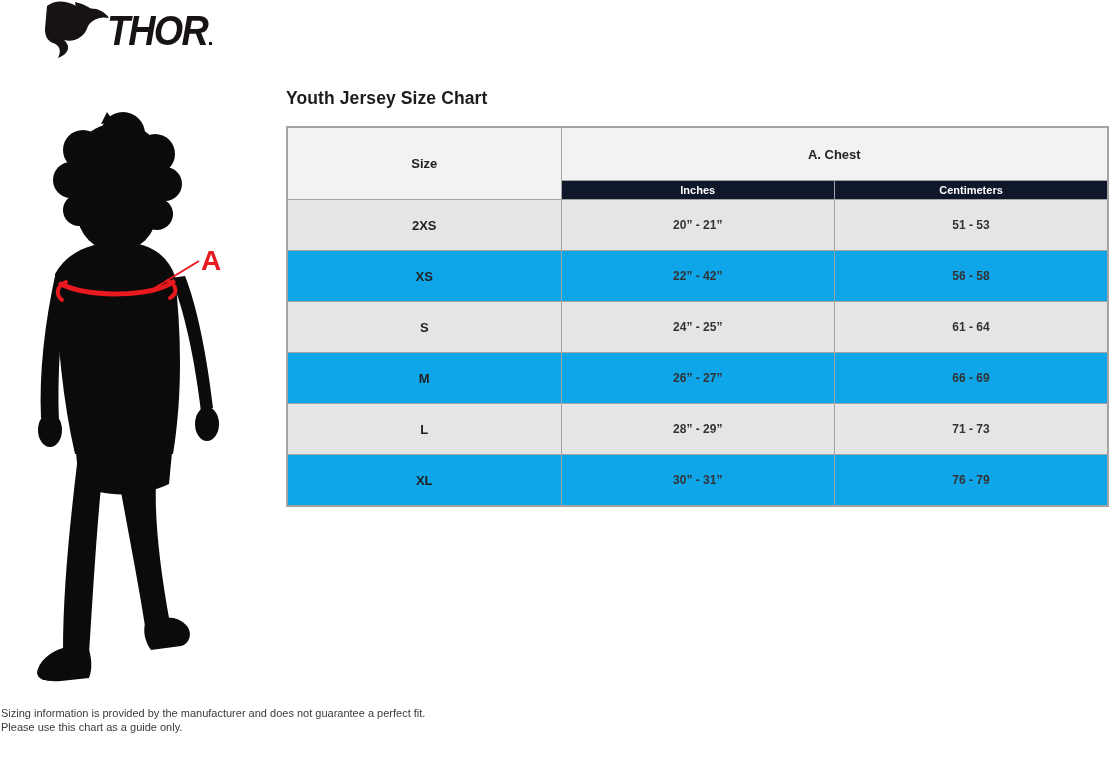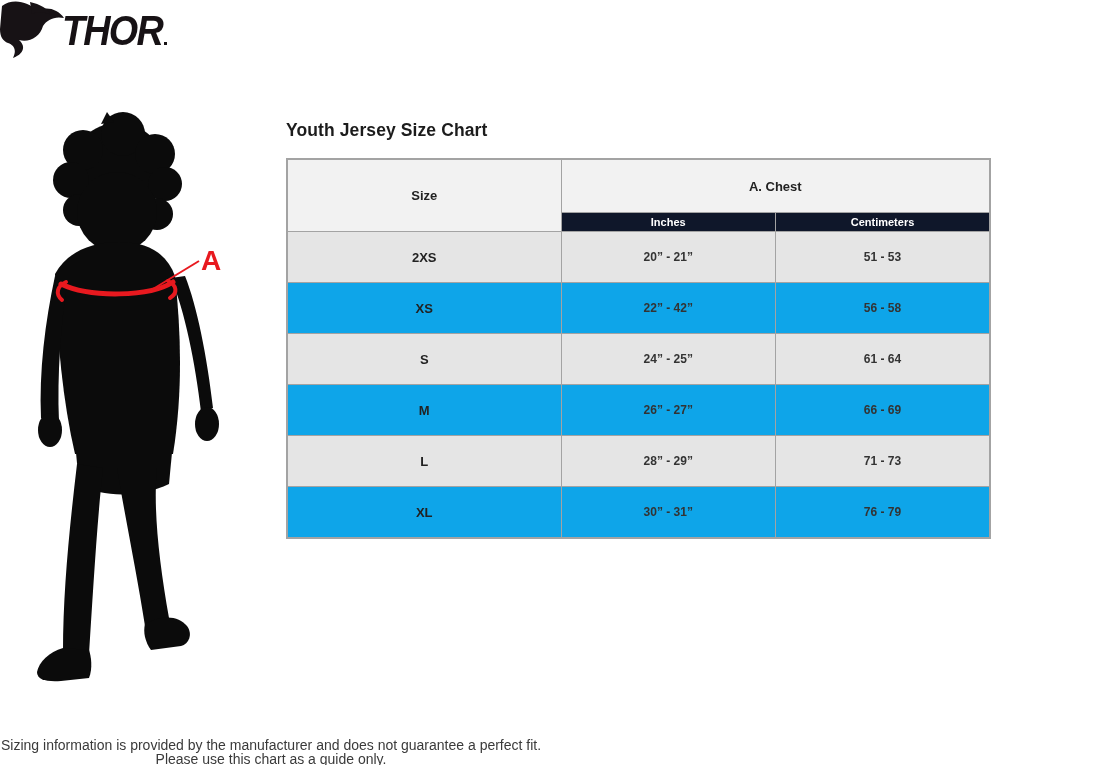--- a/index.html
+++ b/index.html
@@ -6,36 +6,36 @@
   body {
     width:1110px; height:765px;
     background:#ffffff;
     font-family:"Liberation Sans", sans-serif;
     position:relative;
     overflow:hidden;
     color:#222;
   }
 
   
-  .logo { position:absolute; top:0; left:0; width:172px; height:58px; }
+  .logo { position:absolute; top:0; left:0; width:172px; height:58px;padding-left:45px; }
 
   
   .figure { position:absolute; top:112px; left:5px; width:230px; height:600px; }
 
   
   .content { position:absolute; left:286px; top:88px; width:823px; }
 
   .page-title, .how-title {
     font-size:17.5px; font-weight:bold; color:#1c1c1c;
     margin:0; letter-spacing:0.1px;
   }
-  .page-title { margin-bottom:17px;margin-top:32px; }
+  .page-title { margin-bottom:17px; }
 
   table.size-chart {
-    width:705px; border-collapse:collapse;
+    width:823px; border-collapse:collapse;
     border:2px solid #a3a3a3;
     table-layout:fixed;
     margin-top:16px;
   }
   .size-chart th, .size-chart td {
     border:1px solid #a3a3a3;
     text-align:center; vertical-align:middle;
     padding:0;
   }
   .col-size { width:274px; }
@@ -54,22 +54,22 @@
 
   
   .how-section { margin-top:33px; }
   .measure-item { margin:14px 0 0 6px; }
   .measure-heading { font-size:13.5px; font-weight:bold; color:#1c1c1c; }
   .measure-letter { color:#d6232a; margin-right:4px; }
   .measure-desc { font-size:11px; color:#555; margin-top:4px; line-height:13px; }
 
   
   .footer {
-    position:absolute; left:1px; top:738px;
-    font-size:14px; color:#3a3a3a; line-height:14px;text-align:center;
+    position:absolute; left:1px; top:706px;
+    font-size:11px; color:#3a3a3a; line-height:14px;
   }
 </style>
 </head>
 <body>
 
 <div class="logo">
   <svg width="172" height="58" viewBox="0 0 172 58">
     <g fill="#171215">
       <path d="M2,6 C12,-2 28,1 37,11 C46,6 58,9 64,18 C54,16 47,20 43,26 C40,37 29,43 19,40 C26,46 24,54 13,58 C17,50 14,45 8,43 C3,41 0,37 0,29 Z"></path>
       <path d="M30,2 C40,4 48,9 52,15 C44,12 37,12 32,14 Z"></path>

